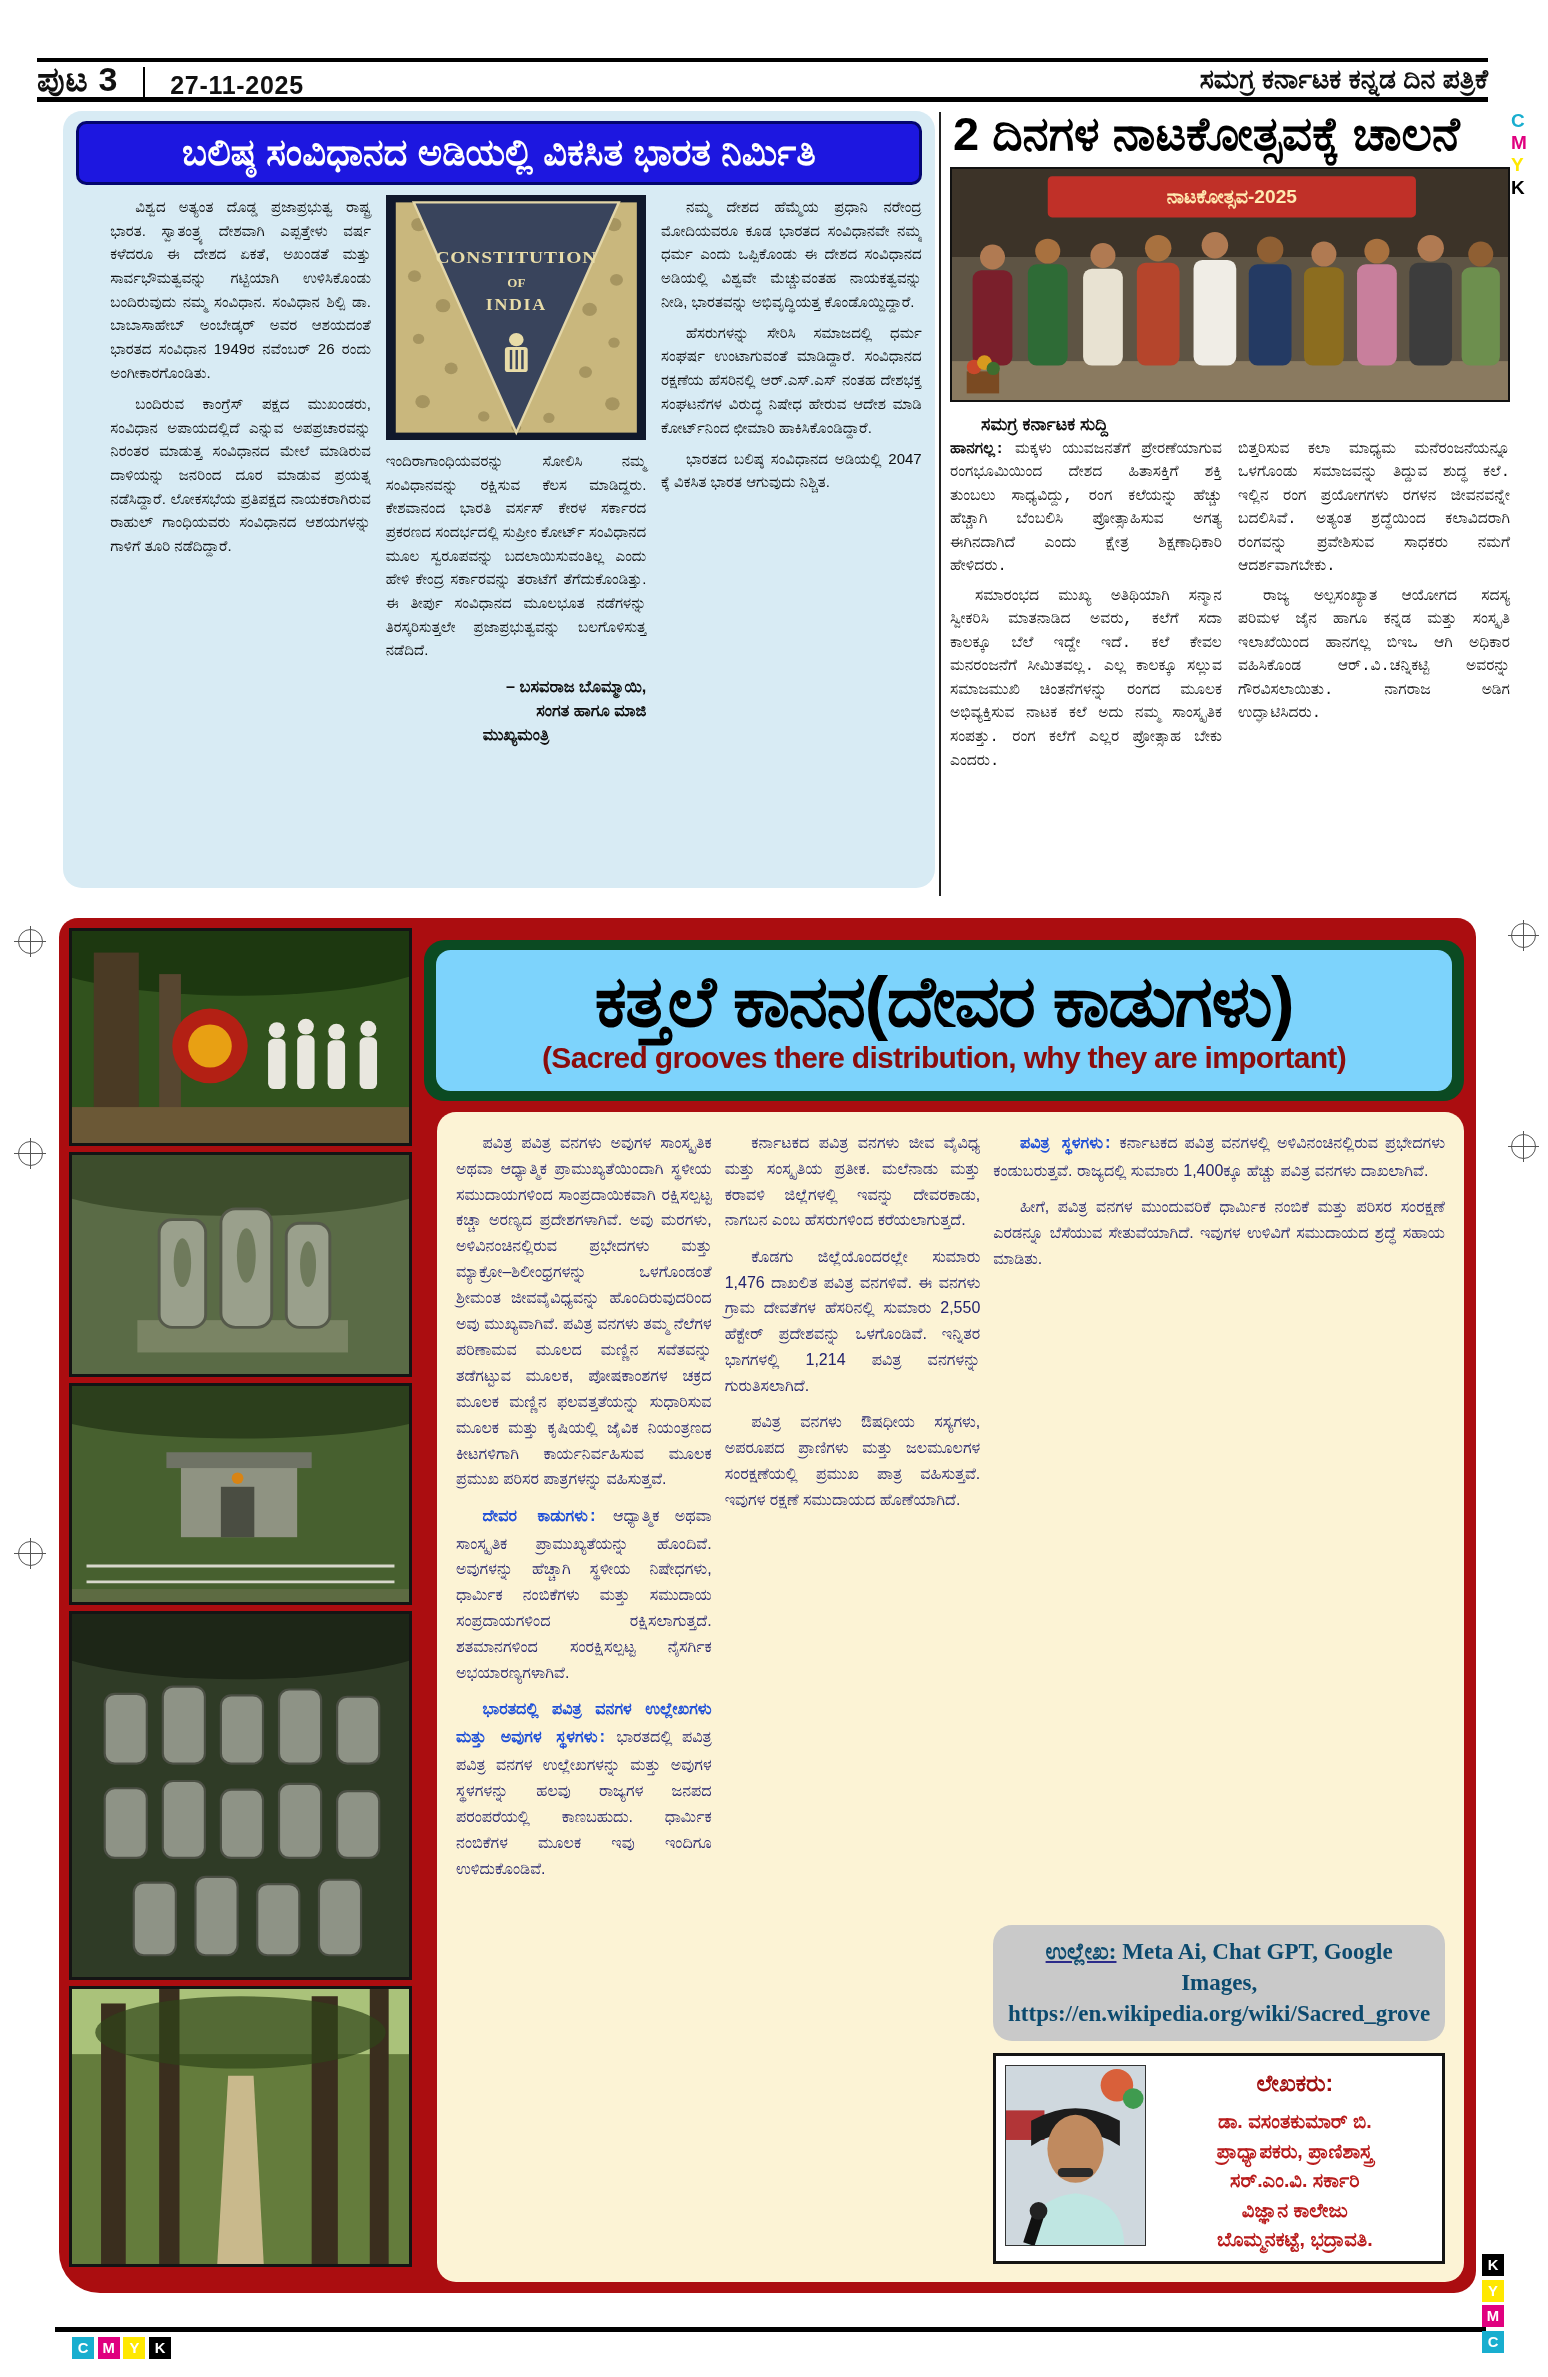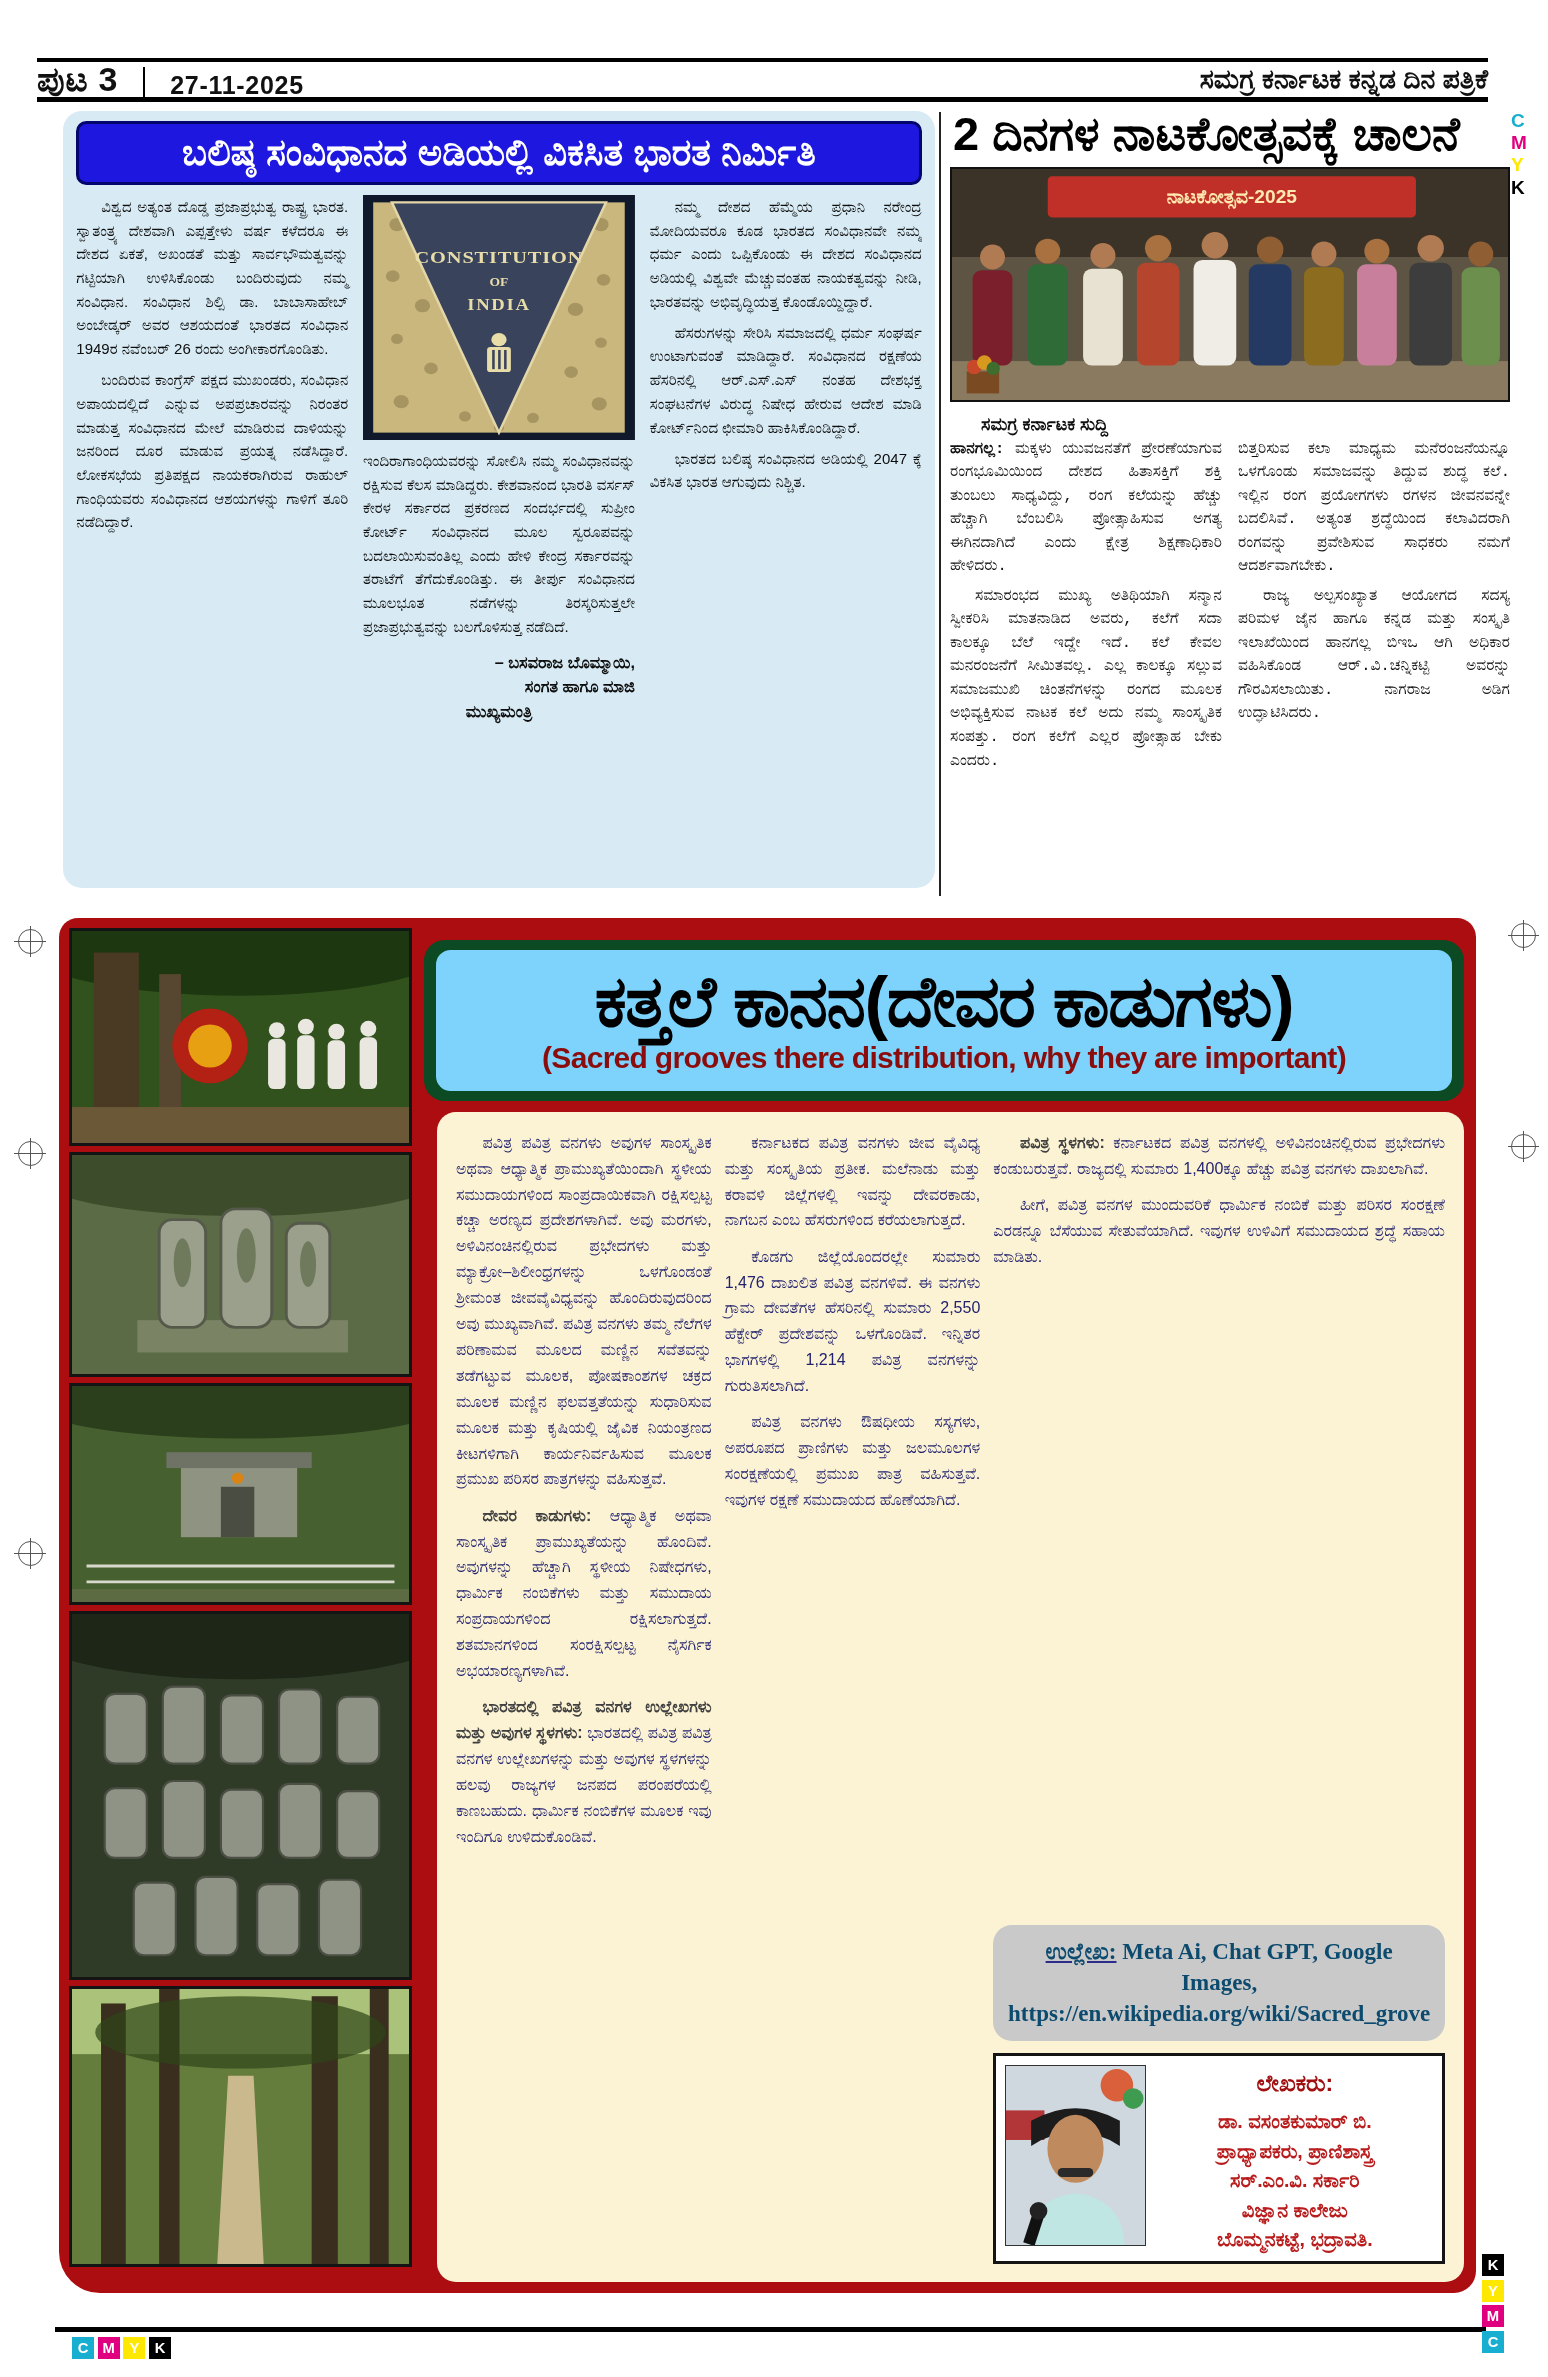--- a/index.html
+++ b/index.html
@@ -23,21 +23,21 @@
   
   .regmark{width:25px;height:25px;border:1.5px solid #555;border-radius:50%;box-sizing:border-box;position:absolute;}
   .regmark::before,.regmark::after{content:"";position:absolute;background:#555;}
   .regmark::before{left:50%;top:-4.4px;bottom:-4.4px;width:1.5px;margin-left:-0.7px;}
   .regmark::after{top:50%;left:-4.4px;right:-4.4px;height:1.5px;margin-top:-0.7px;}
   
   .art1{left:63px;top:111px;width:872px;height:777px;background:#d8ebf4;border-radius:19px;
         padding:10.3px 13.3px;box-sizing:border-box;}
   .art1-head{background:#1d17e0;border:3px solid #04066e;border-radius:10.3px;color:#fff;
              font-size:37px;font-weight:bold;text-align:center;padding:7.4px 3px;line-height:1.15;}
-  .art1-body{display:flex;gap:14.8px;margin-top:10.3px;height:638px;overflow:hidden;}
+  .art1-body{display:flex;gap:14.8px;margin-top:10.3px;height:638px;overflow:hidden;margin-left:34px;}
   .a1col{flex:1;font-size:15px;line-height:1.58;text-align:justify;color:#0d0d0d;}
   .a1col p{margin:0 0 7.4px 0;text-indent:25px;}
   .book-wrap{width:100%;height:245px;margin-bottom:8.9px;}
   .byline{font-weight:bold;text-align:right;font-size:16.2px;margin-top:11.8px;line-height:1.5;text-indent:0;}
   .divider-v{left:939px;top:112px;width:1.5px;height:784px;background:#222;}
   
   .art2{left:950px;top:107px;width:560px;height:807px;}
   .art2-head{font-size:47px;font-weight:bold;line-height:1.05;margin:1.5px 0 8.9px 3px;color:#000;}
   .art2-photo{width:100%;height:235px;border:2.2px solid #111;box-sizing:border-box;display:block;}
   .art2-source{font-weight:bold;font-size:17.7px;margin:11.8px 0 1.5px 31px;}
@@ -54,21 +54,21 @@
                border-radius:20.7px;padding:10.3px 11.8px;box-sizing:border-box;}
   .title-box{background:#7dd3fc;border-radius:14.8px;width:100%;height:100%;display:flex;flex-direction:column;
              align-items:center;justify-content:center;}
   .f-title{font-size:71px;font-weight:bold;color:#000;line-height:1.0;letter-spacing:-1.5px;}
   .f-sub{font-size:30px;font-weight:bold;color:#8b0c0c;margin-top:4.4px;letter-spacing:-0.7px;}
   .cream{position:absolute;left:378px;top:194px;width:1027px;height:1170px;background:#fcf3d5;
          border-radius:19px;padding:17.7px 19px;box-sizing:border-box;}
   .f-cols{display:flex;gap:13px;height:100%;}
   .fcol{flex:1;font-size:16px;line-height:1.62;text-align:justify;color:#22226e;display:flex;flex-direction:column;}
   .fcol p{margin:0 0 10.3px 0;text-indent:26.6px;}
-  .fcol b{color:#404040;}
+  .fcol b{color:#1d4ed8;font-family:Liberation Mono, monospace;}
   .refbox{margin-top:auto;background:#c9c9c9;border-radius:19px;padding:11.8px 14.8px;text-align:center;
           font-size:23px;font-weight:bold;color:#0c4a6e;line-height:1.35;font-family:"Liberation Serif",serif;}
   .reflabel{text-decoration:underline;text-decoration-color:#2b2b8a;}
   .authorbox{background:#fff;border:3.7px solid #141414;margin-top:11.8px;padding:8.9px;display:flex;gap:10.3px;}
   .aphoto{width:139px;height:179px;border:1.5px solid #333;flex:none;}
   .ainfo{flex:1;text-align:center;display:flex;flex-direction:column;justify-content:center;gap:3px;}
   .alabel{color:#a01010;font-weight:bold;font-size:23px;margin-bottom:3px;}
   .aline{font-weight:bold;font-size:19.6px;color:#b91c1c;line-height:1.35;}
 </style>
 </head>

